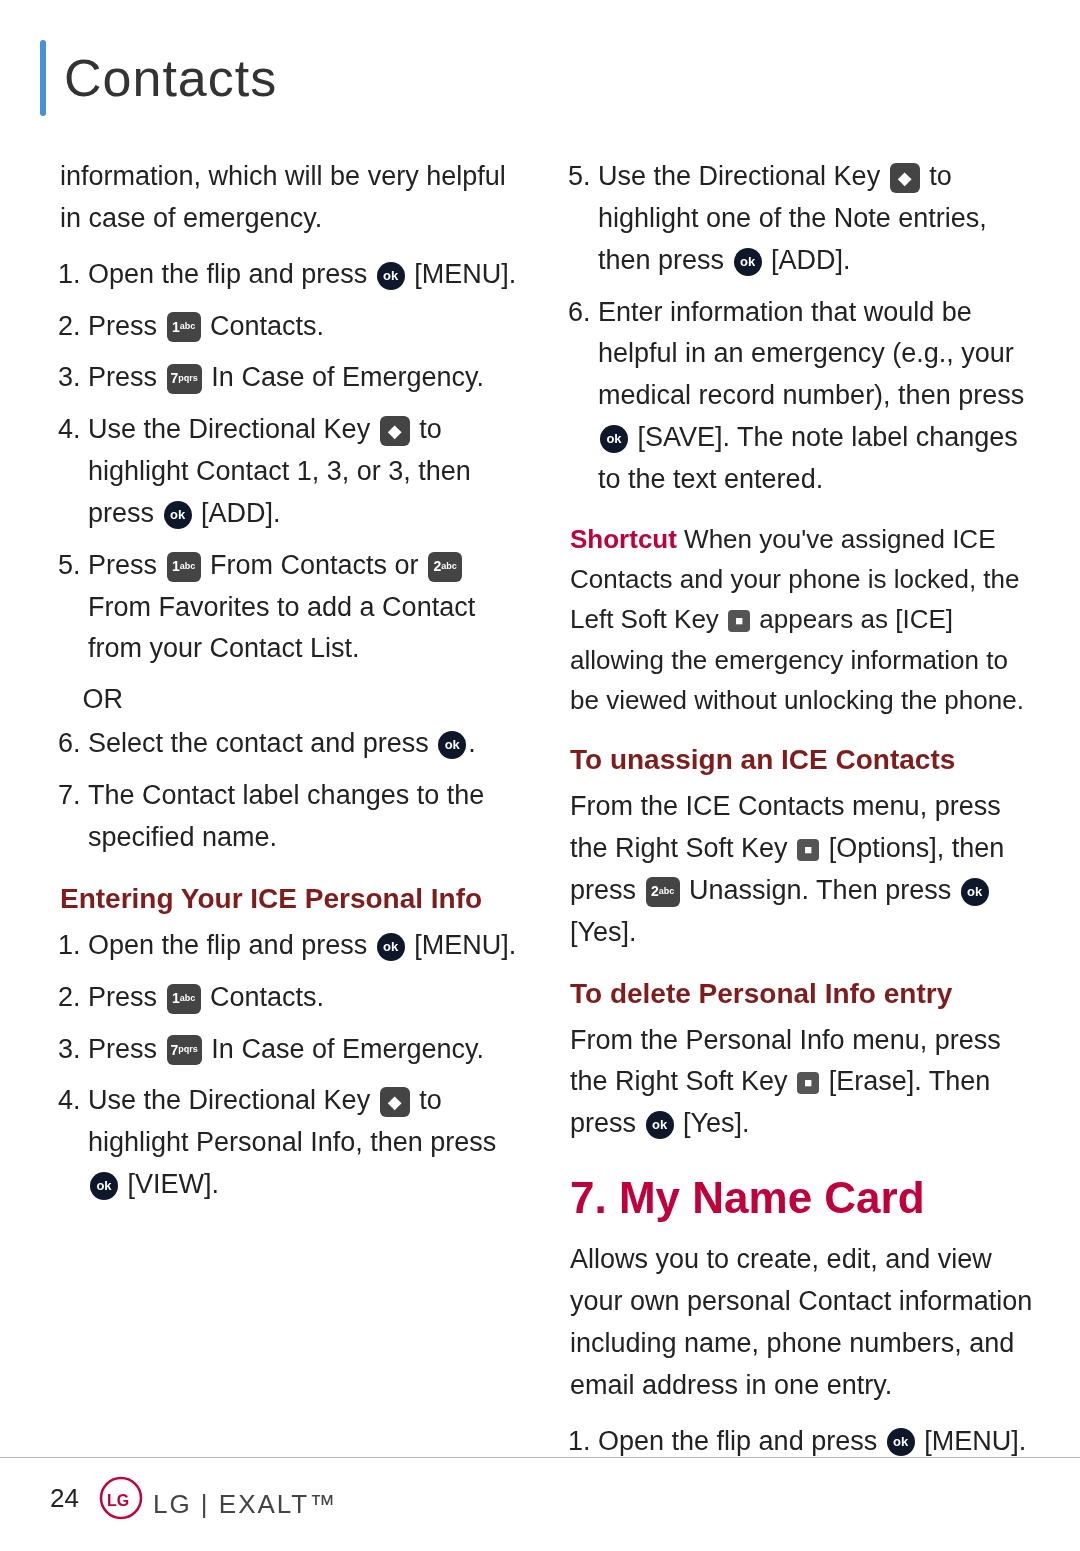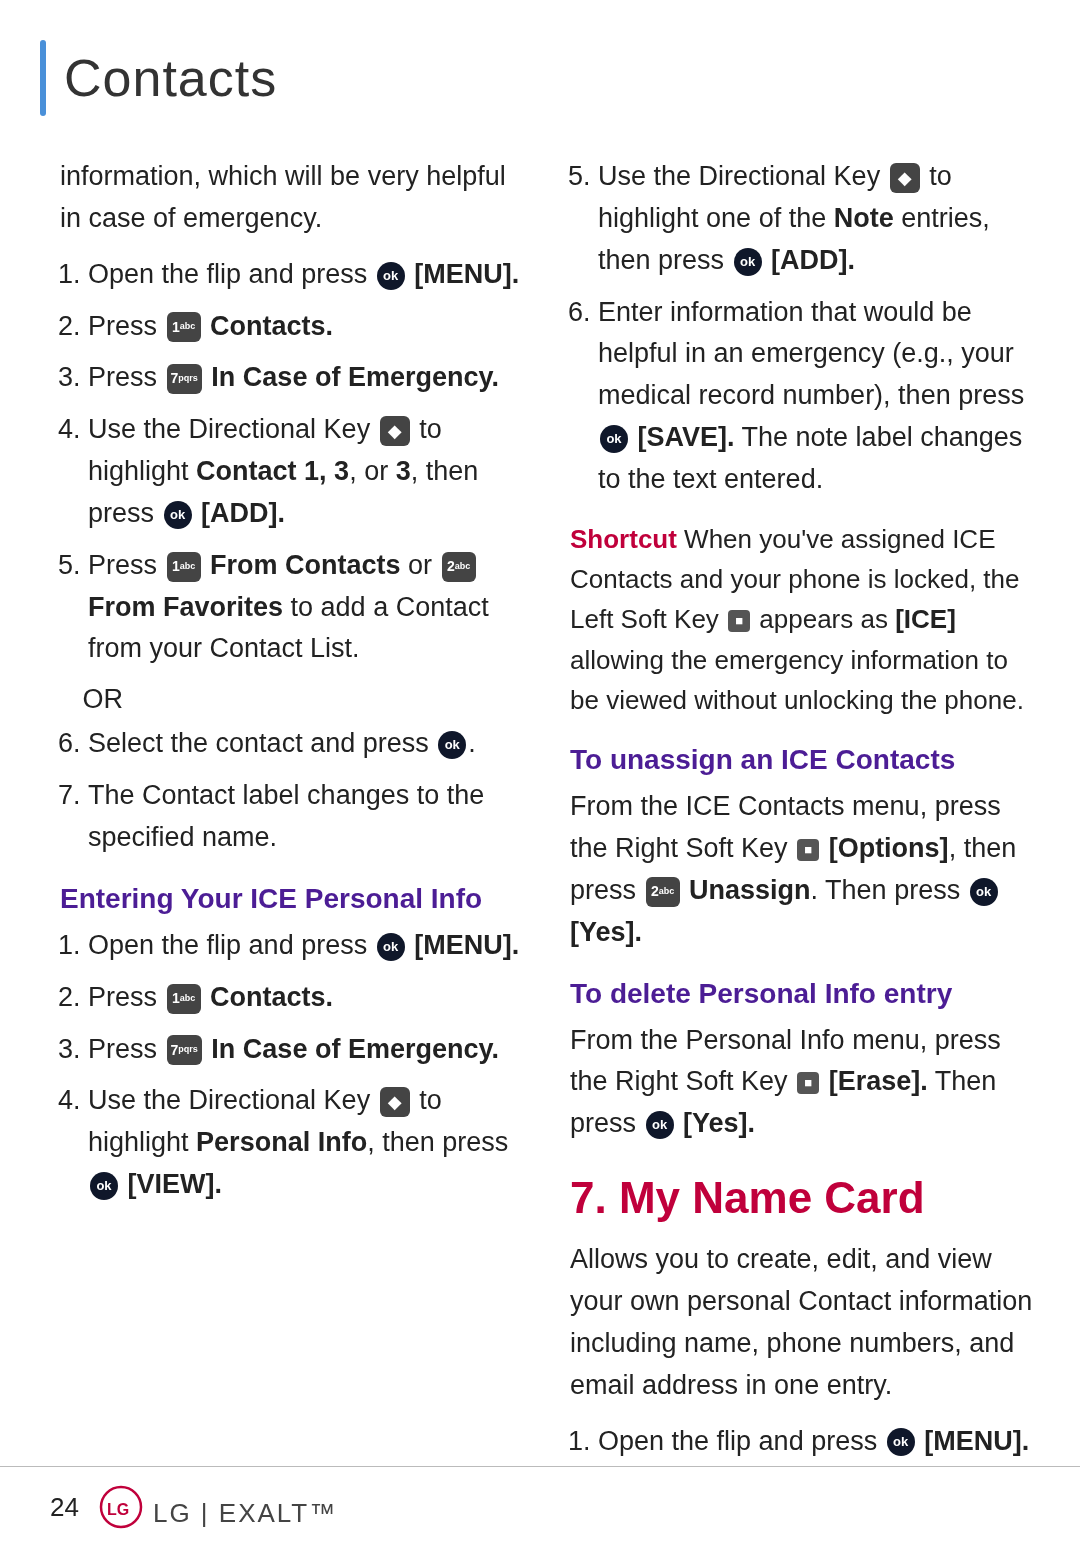--- a/index.html
+++ b/index.html
@@ -60,25 +60,25 @@
     ol {
       padding-left: 28px;
       margin-bottom: 14px;
     }
     ol li {
       font-size: 27px;
       line-height: 1.55;
       color: #222;
       margin-bottom: 10px;
     }
-    .bold { font-weight: bold; }
+    .bold { font-weight: normal; }
     .section-heading {
       font-size: 28px;
       font-weight: bold;
-      color: #4c1d95;
+      color: #7f1d1d;
       margin-top: 24px;
       margin-bottom: 10px;
     }
     .shortcut-block {
       margin: 18px 0;
       font-size: 26px;
       line-height: 1.55;
     }
     .shortcut-label {
       color: #c0003b;
@@ -148,21 +148,21 @@
       margin: 0 2px;
     }
     .or-line {
       margin: 8px 0 8px 0;
       font-size: 27px;
       color: #222;
     }
     
     .footer {
       position: absolute;
-      bottom: 4px;
+      bottom: 13px;
       left: 0;
       right: 0;
       border-top: 1.5px solid #bbb;
       display: flex;
       align-items: center;
       padding: 18px 50px;
       font-size: 26px;
       color: #444;
     }
     .footer-page {

